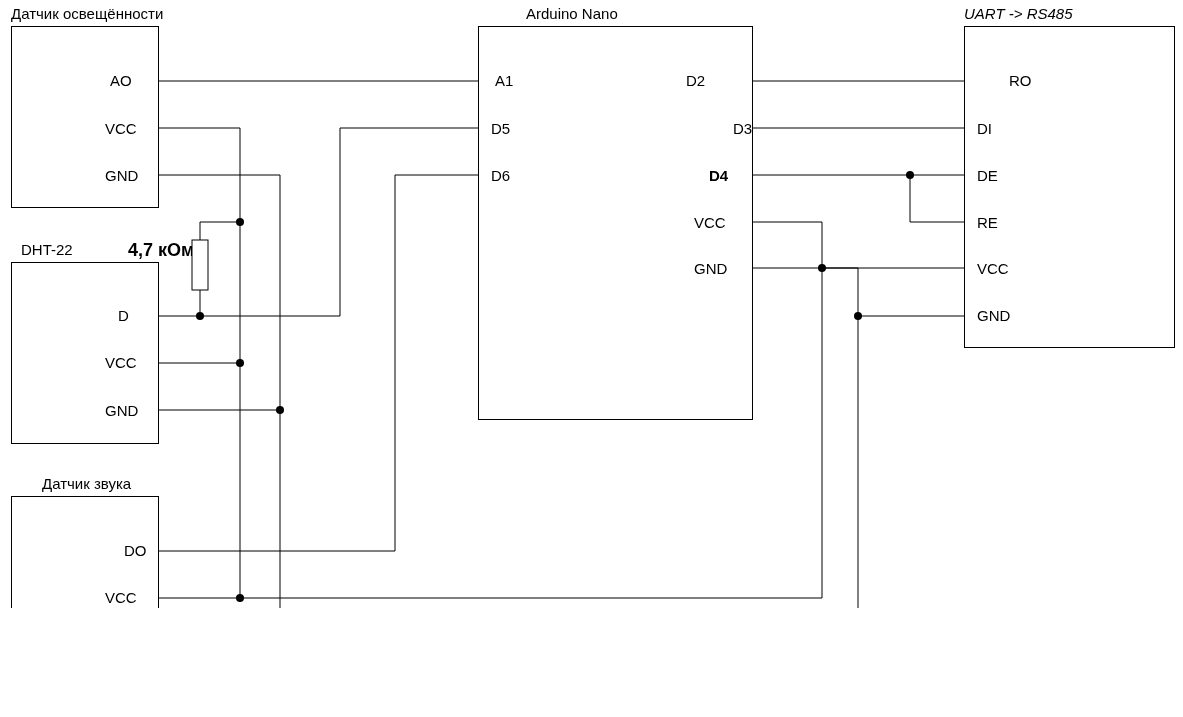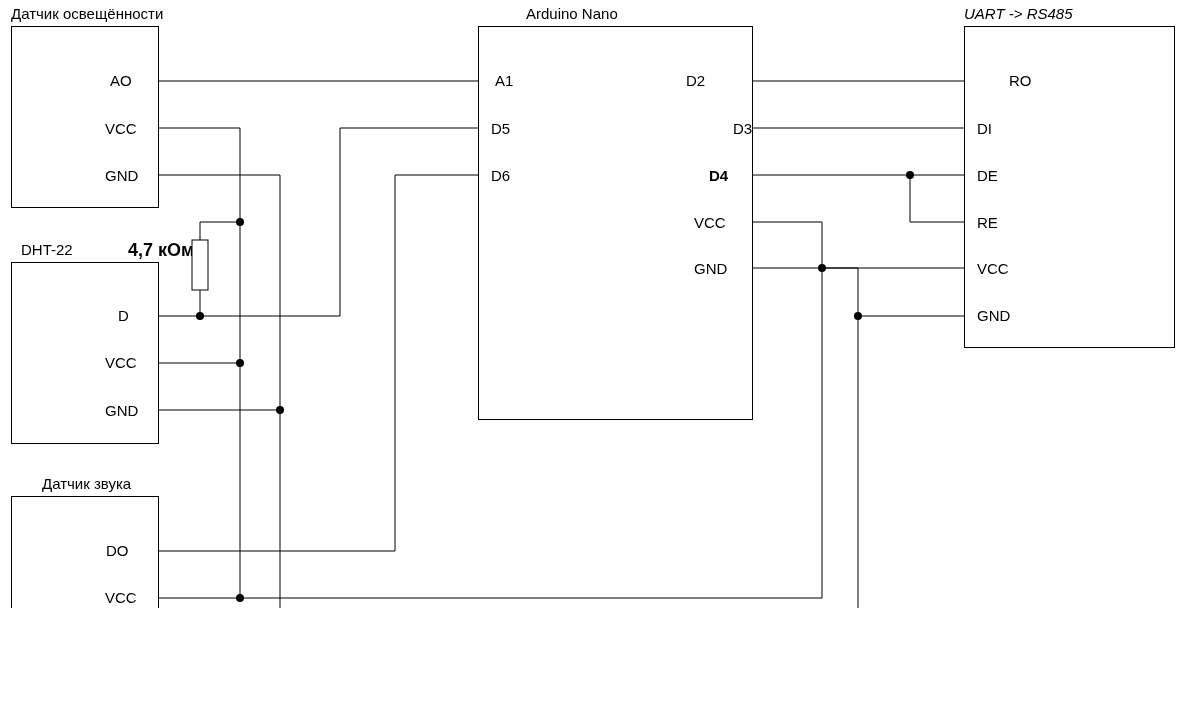--- a/index.html
+++ b/index.html
@@ -69,21 +69,21 @@
   <div class="pin" style="left:105px; top:167px;">GND</div>
 
   <div class="box" style="left:11px; top:262px; width:148px; height:182px;"></div>
   <div class="label" style="left:21px; top:241px;">DHT-22</div>
   <div class="pin" style="left:118px; top:307px;">D</div>
   <div class="pin" style="left:105px; top:354px;">VCC</div>
   <div class="pin" style="left:105px; top:402px;">GND</div>
 
   <div class="box" style="left:11px; top:496px; width:148px; height:182px;"></div>
   <div class="label" style="left:11px; top:475px;margin-left:31px;">Датчик звука</div>
-  <div class="pin" style="left:106px; top:542px;">DO</div>
+  <div class="pin" style="left:124px; top:542px;">DO</div>
   <div class="pin" style="left:105px; top:589px;">VCC</div>
   <div class="pin" style="left:105px; top:636px;">GND</div>
 
   <div class="box" style="left:478px; top:26px; width:275px; height:394px;"></div>
   <div class="label" style="left:478px; top:5px;margin-left:48px;">Arduino Nano</div>
   <div class="pin" style="left:495px; top:72px;">A1</div>
   <div class="pin" style="left:491px; top:120px;">D5</div>
   <div class="pin" style="left:491px; top:167px;">D6</div>
   <div class="pin" style="left:686px; top:72px;text-align:right;">D2</div>
   <div class="pin" style="left:733px; top:120px;">D3</div>

